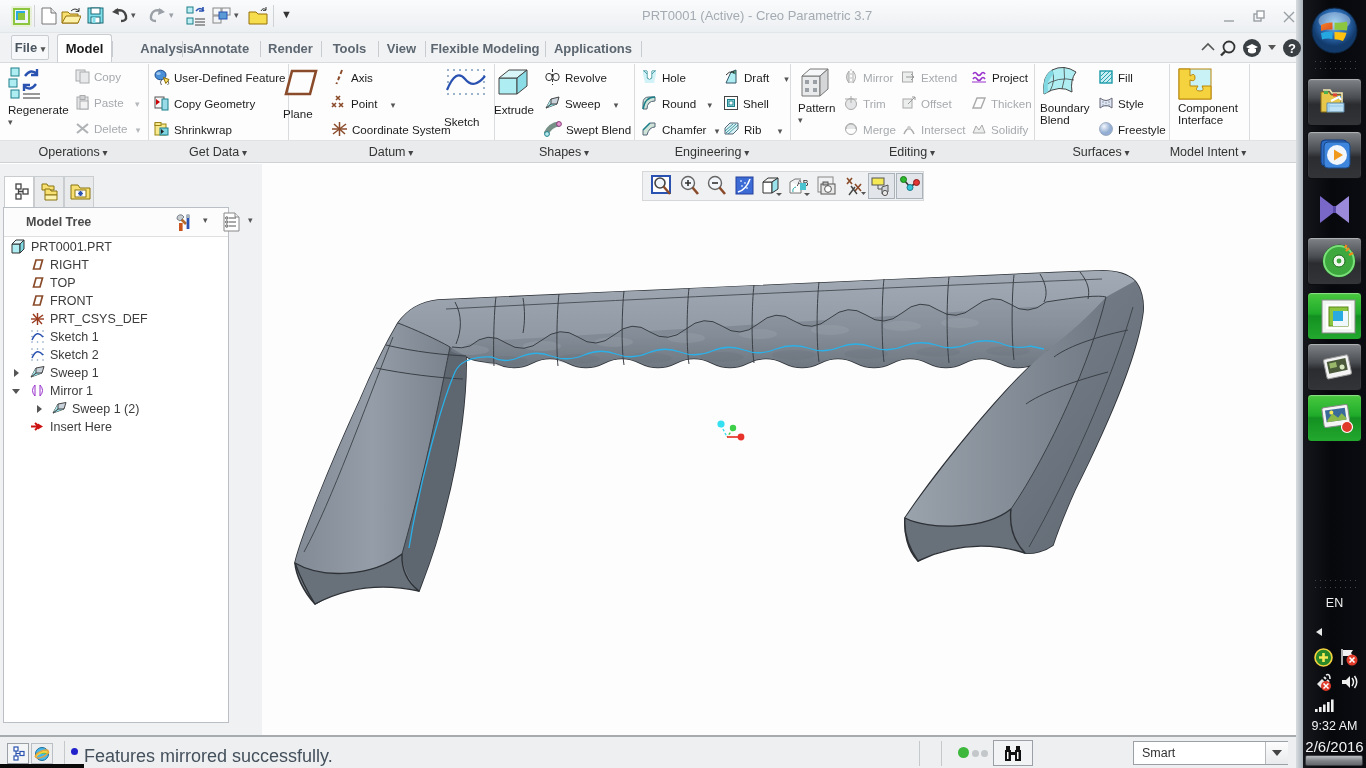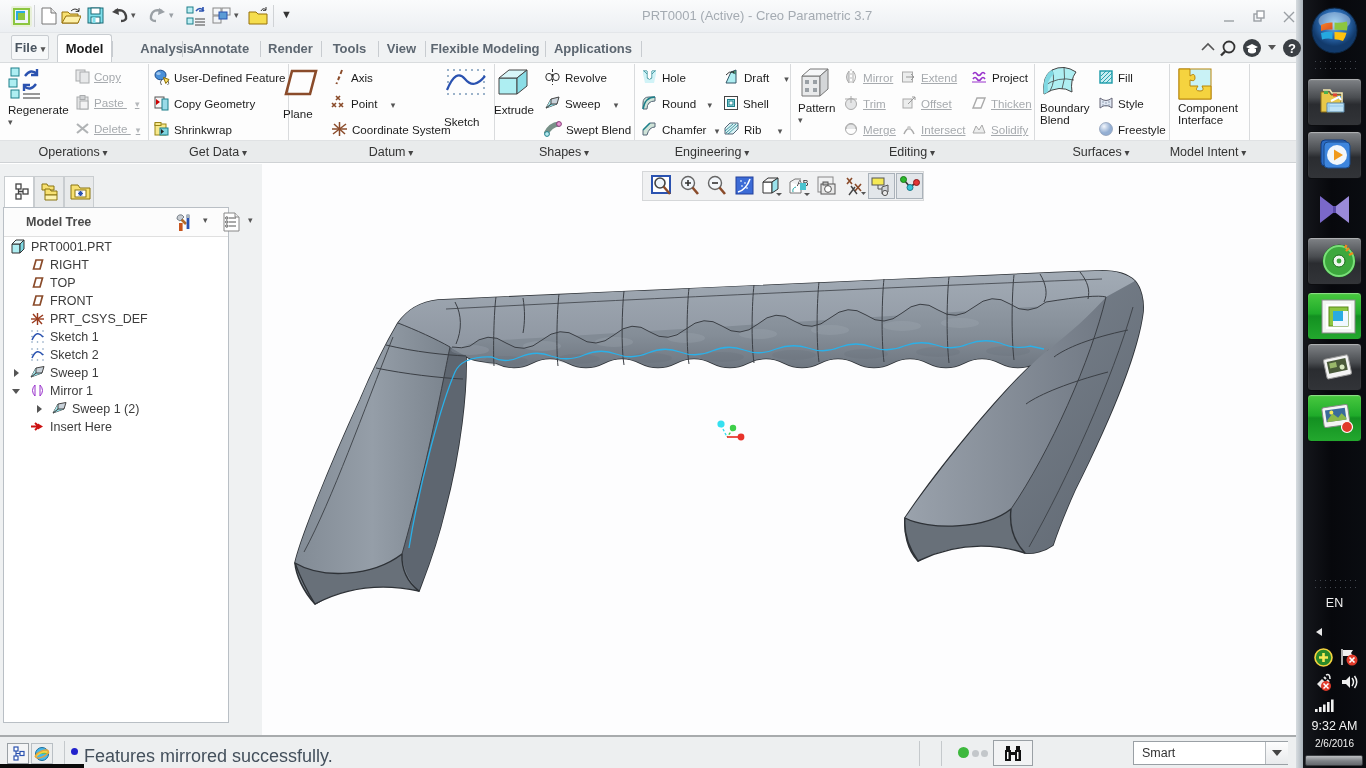--- a/index.html
+++ b/index.html
@@ -17,21 +17,21 @@
   .tab.active { background:#fff; border:1px solid #c9cdd1; border-bottom:none;
     border-radius:3px 3px 0 0; color:#1a1a1a; top:1px; height:28px; line-height:27px; }
   .tabsep { position:absolute; top:8px; width:1px; height:16px; background:#c8ccd0; }
   
   #ribbon { left:0; top:62px; width:1303px; height:78px; background:#fdfdfd; border-top:1px solid #d9dcde;}
   .gsep { position:absolute; top:2px; width:1px; height:98px; background:#d9dbdd; }
   #grouplabels { left:0; top:140px; width:1303px; height:23px; background:#e9ebec; border-top:1px solid #e0e2e4; border-bottom:1px solid #cfd2d5;}
   .glabel { position:absolute; top:4px; font-size:12.5px; color:#333; white-space:nowrap; transform:translateX(-50%); }
   .glabel:after { content:" \25BE"; font-size:10px; color:#444; }
   .sbtn { position:absolute; font-size:11.6px; color:#1c1c1c; white-space:nowrap; height:16px; line-height:16px; }
-  .sbtn.dis { color:#a6aaae;text-decoration:underline; }
+  .sbtn.dis { color:#a6aaae; }
   .sbtn svg, .sbtn .ic { vertical-align:-3px; margin-right:4px; }
   .bigbtn { position:absolute; font-size:11.6px; color:#1c1c1c; line-height:12px; }
   .darr { font-size:9px; color:#555; }
   .darr.dis { color:#b5b8bb; }
   
   #main { left:0; top:164px; width:1303px; height:571px; background:#fdfdfe; }
   #nav { left:0; top:0; width:262px; height:571px; background:#eff1f2; }
   .navtab { position:absolute; top:12px; height:31px; background:#e8eaeb; border:1px solid #c9cdd0; border-bottom:none; }
   .navtab.active { background:#fff; }
   #treepanel { left:3px; top:43px; width:226px; height:516px; background:#fff; border:1px solid #b9bfc5; }
@@ -937,15 +937,15 @@
     <svg class="abs" style="left:11px;top:698px" width="20" height="16" viewBox="0 0 20 16">
       <g fill="#f0f0f0">
         <rect x="1" y="11" width="2.6" height="3"></rect>
         <rect x="5" y="9" width="2.6" height="5"></rect>
         <rect x="9" y="6.5" width="2.6" height="7.5"></rect>
         <rect x="13" y="4" width="2.6" height="10"></rect>
         <rect x="17" y="1.5" width="2.6" height="12.5"></rect>
       </g>
     </svg>
     <div class="abs" style="left:0;top:719px;width:63px;text-align:center;font-size:12.5px;color:#f2f2f2">9:32 AM</div>
-    <div class="abs" style="left:0;top:738px;width:63px;text-align:center;font-size:10px;color:#f2f2f2">2/6/2016</div>
+    <div class="abs" style="left:0;top:738px;width:63px;text-align:center;font-size:15px;color:#f2f2f2">2/6/2016</div>
     <div class="abs" style="left:2px;top:755px;width:58px;height:11px;background:linear-gradient(#bdbfc2,#7e8287 55%,#65696e);border:1px solid #3a3d41;border-radius:2px"></div>
   </div>
 
 </body></html>

